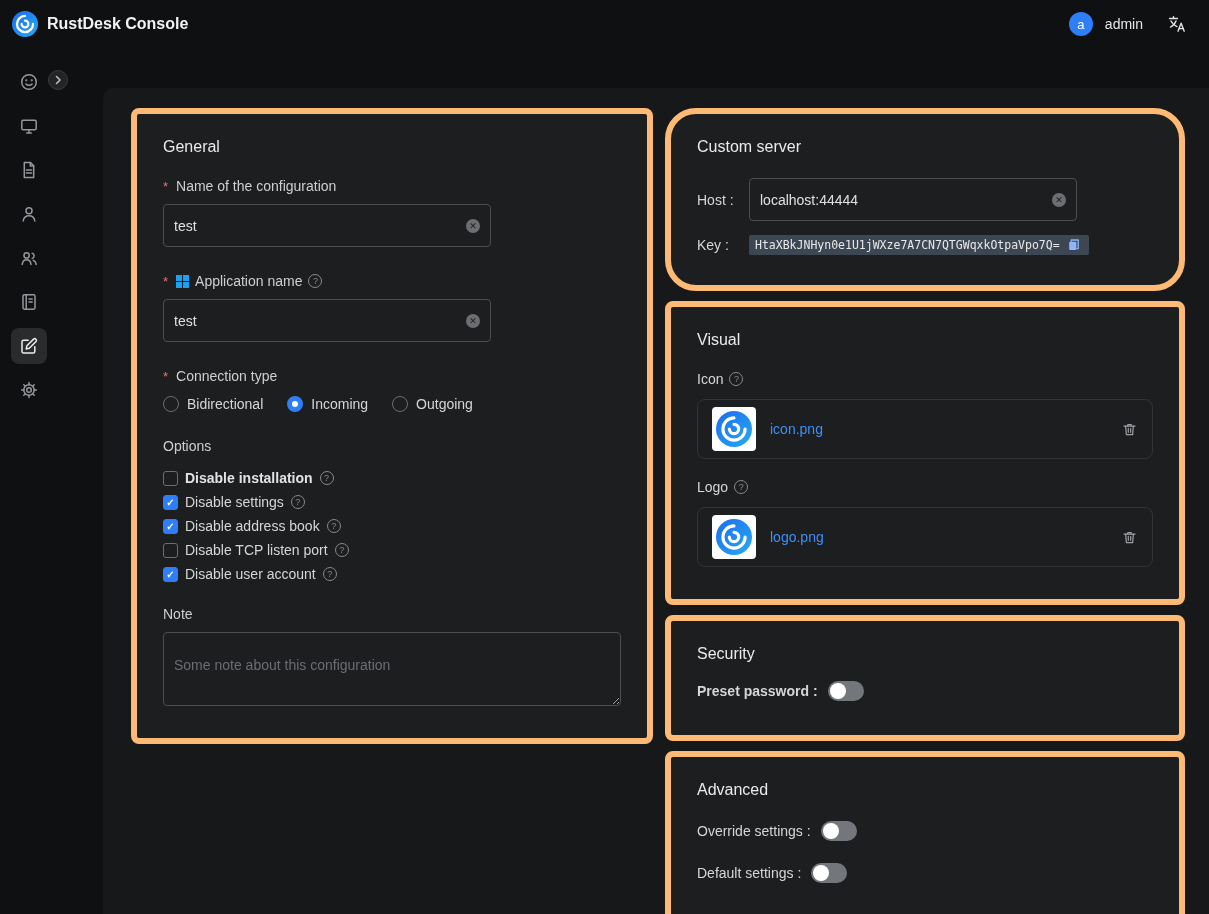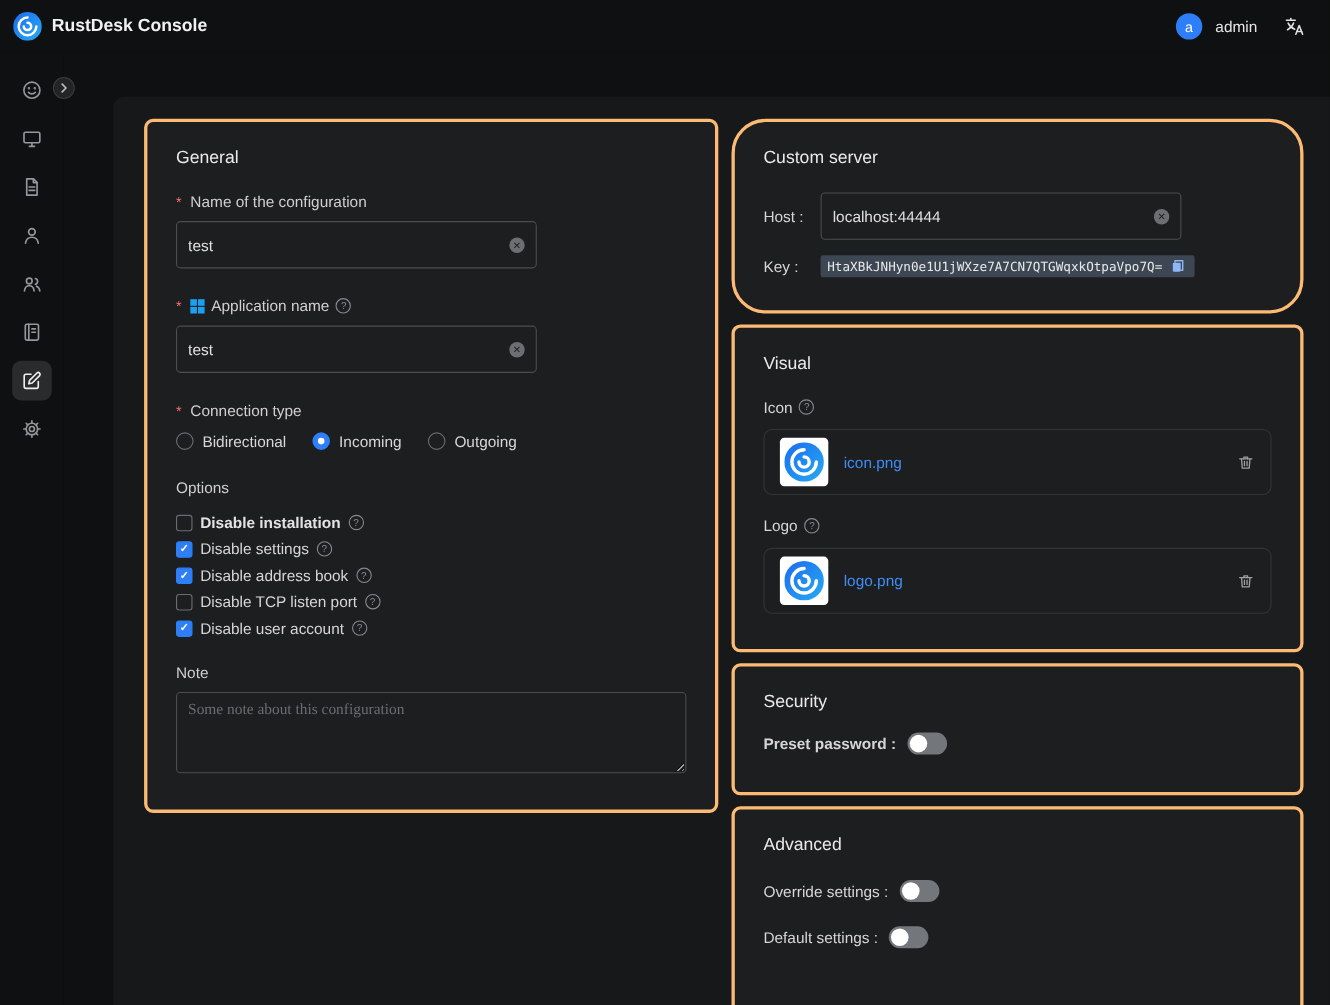--- a/index.html
+++ b/index.html
@@ -49,21 +49,21 @@
   .main { position:absolute; top:48px; left:58px; right:0; bottom:0; background:#0f1011; }
   .canvas {
     margin-left:45px; margin-top:40px; height:calc(100% - 40px);
     background:#17181a; border-top-left-radius:10px;
     padding:20px 24px 0 28px; display:flex; gap:12px; align-items:flex-start;
     overflow:hidden;
   }
   .col-left { width:522px; flex:none; }
   .col-right { width:520px; flex:none; display:flex; flex-direction:column; gap:10px; }
   .card {
-    background:#1d1e20; border:3px solid #fdba74; border-radius:8px;
+    background:#1d1e20; border:6px solid #fdba74; border-radius:8px;
     padding:24px 26px 28px 26px;
   }
   .card-title { font-size:16px; font-weight:500; color:#eaeaea; margin-bottom:22px; }
 
   
   .field-label { font-size:14px; color:#cfcfcf; display:flex; align-items:center; gap:6px; margin-bottom:10px; }
   .req::before { content:"*"; color:#f56c6c; margin-right:2px; font-size:13px; }
   .help {
     width:14px; height:14px; border-radius:50%; border:1px solid #87898d; color:#87898d;
     font-size:9px; display:inline-flex; align-items:center; justify-content:center; cursor:pointer; flex:none;
@@ -96,22 +96,22 @@
   .check-row .bold { font-weight:700; color:#e3e3e3; }
   .checkbox {
     width:15px; height:15px; border-radius:3px; border:1px solid #6b6d71; background:transparent;
     display:flex; align-items:center; justify-content:center; cursor:pointer; flex:none;
   }
   .checkbox.checked { background:#2e7ef7; border-color:#2e7ef7; }
   .checkbox.checked::after { content:"✓"; color:#fff; font-size:10px; font-weight:700; }
 
   textarea.note {
     width:100%; height:74px; resize:vertical; background:transparent;
-    border:1px solid #4c4d4f; border-radius:4px; padding:8px 10px;
-    color:#dddddd; font-size:14px; font-family:Liberation Serif, serif; outline:none;
+    border:1px solid #4c4d4f; border-radius:4px; padding:24px 10px;
+    color:#dddddd; font-size:14px; font-family:Liberation Sans, sans-serif; outline:none;
   }
   textarea.note::placeholder { color:#6a6d73; }
 
   
   .srv-row { display:flex; align-items:center; margin-bottom:14px; }
   .srv-label { width:52px; flex:none; font-size:14px; color:#d6d6d6; }
   .key-field {
     display:flex; align-items:center; gap:6px; background:#3d4754; border-radius:2px;
     padding:3px 6px; width:340px;
   }

